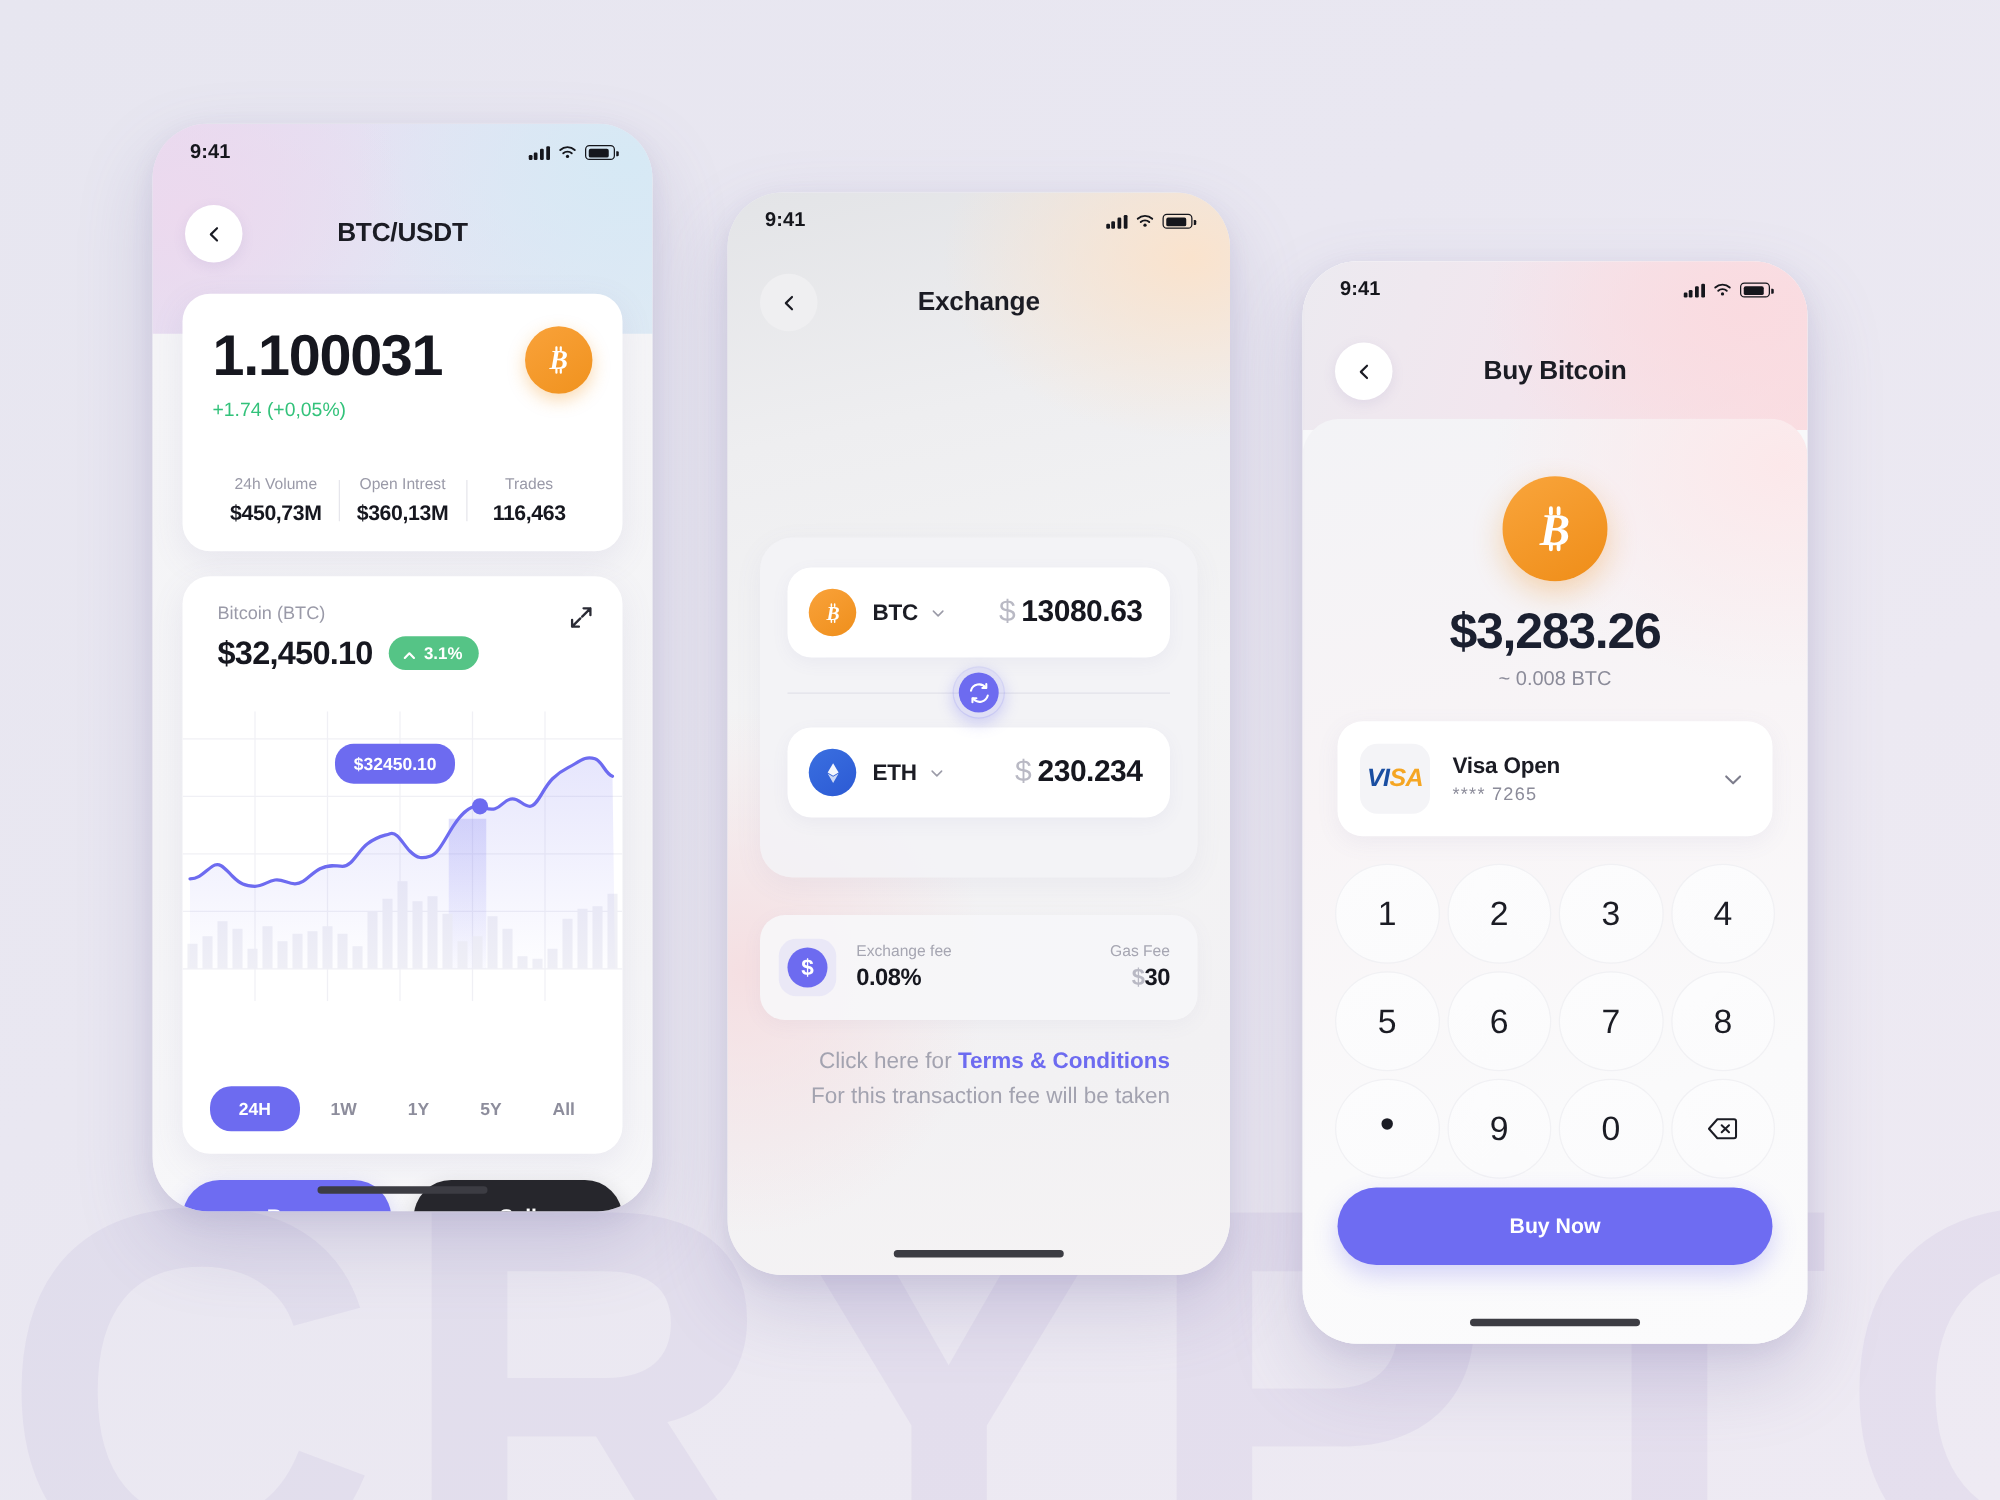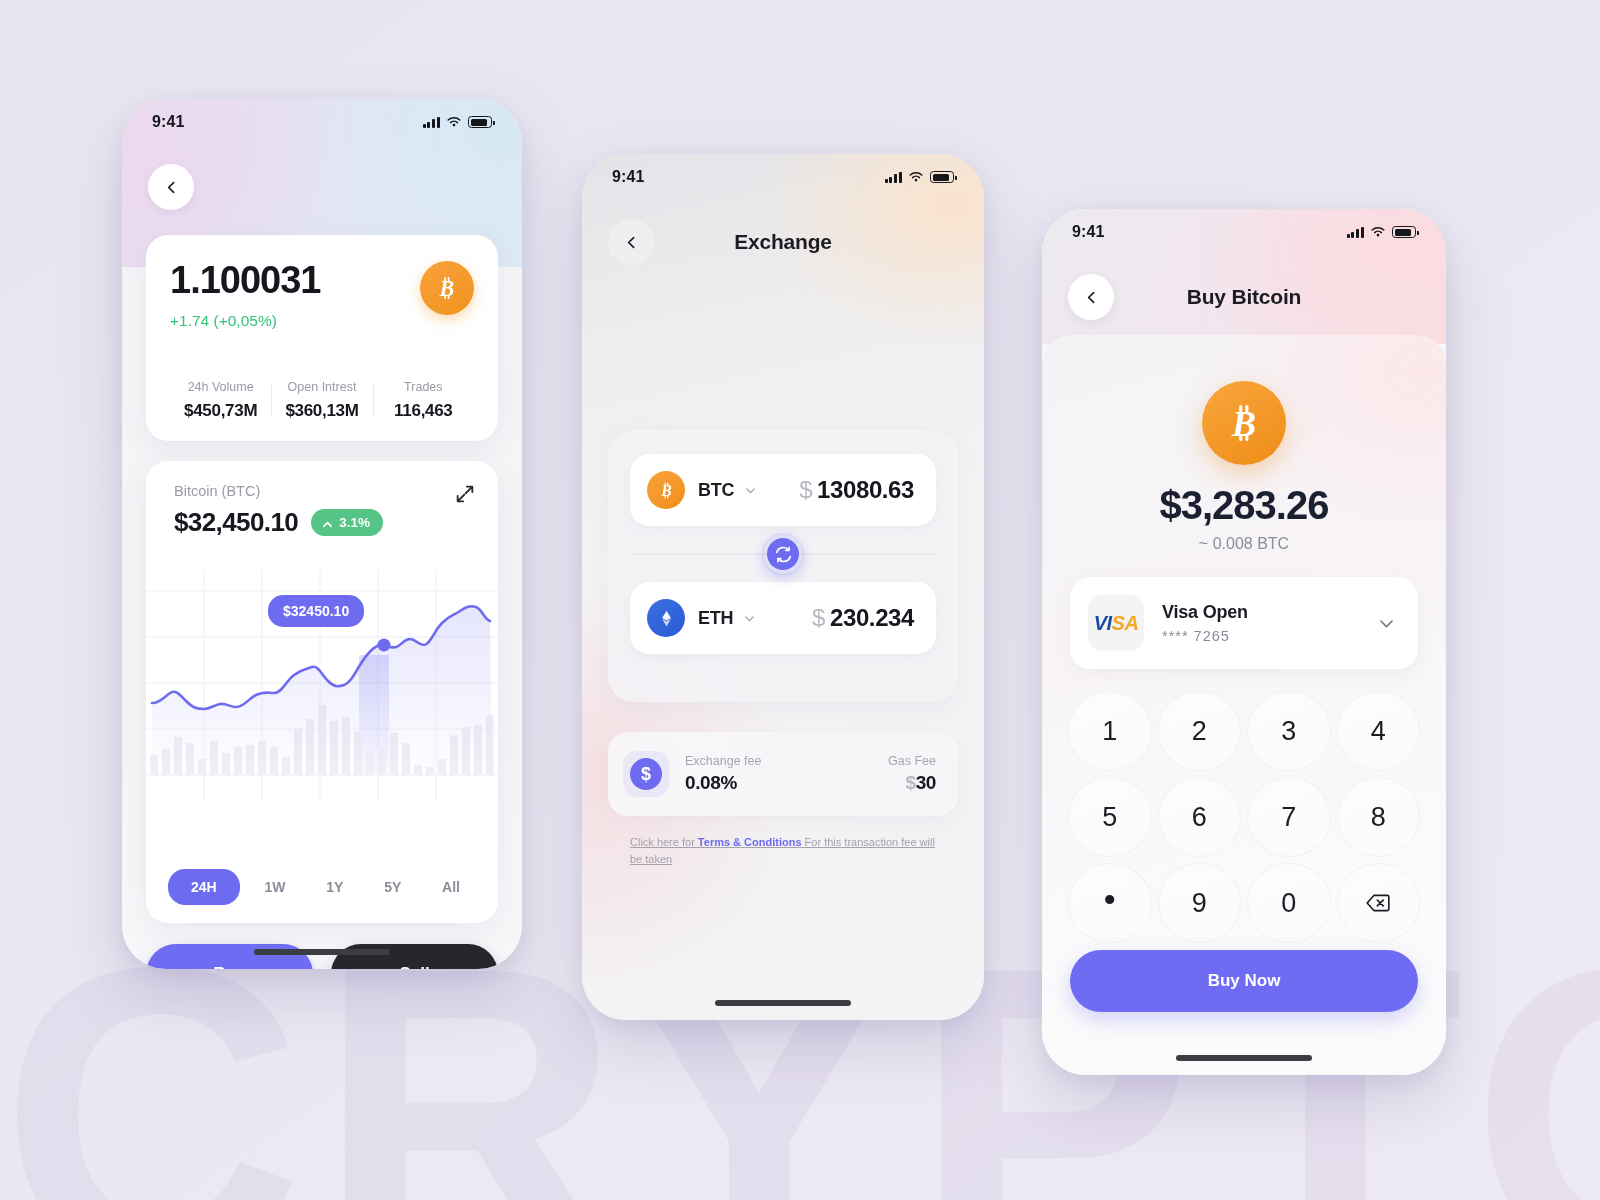--- a/index.html
+++ b/index.html
@@ -117,21 +117,21 @@
   .card {
     position: absolute;
     background: #ffffff;
     border-radius: 22px;
   }
   #price-card {
     left: 24px; top: 136px; width: 352px; height: 206px;
     box-shadow: 0 8px 26px rgba(120,112,170,0.10);
     padding: 26px 24px 20px;
   }
-  .price-main { font-size: 38px; font-weight: 700; color: #16171f; letter-spacing: -1px; line-height: 1; }
+  .price-main { font-size: 46px; font-weight: 700; color: #16171f; letter-spacing: -1px; line-height: 1; }
   .price-change { margin-top: 13px; font-size: 15.5px; font-weight: 500; color: #32c27a; }
   .btc-badge {
     position: absolute; right: 24px; top: 26px;
     width: 54px; height: 54px; border-radius: 50%;
     background: linear-gradient(145deg,#f9a23a 0%, #f0921e 100%);
     display:flex; align-items:center; justify-content:center;
     box-shadow: 0 5px 14px rgba(240,146,30,0.34);
   }
   .btc-badge svg { width: 28px; height: 28px; }
 
@@ -283,21 +283,21 @@
     color: #fff; font-size: 18px; font-weight: 700; line-height: 1;
   }
   .fee-left { margin-left: 16px; }
   .fee-right { margin-left: auto; text-align: right; }
   .fee-label { font-size: 12.5px; color: #a6a6b2; margin-bottom: 4px; }
   .fee-value { font-size: 19px; font-weight: 700; color: #16171f; letter-spacing: -0.4px; }
   .fee-value .cur { color: #b9b9c4; }
 
   .terms {
     position: absolute; left: 48px; right: 48px; top: 680px;
-    text-align: left; font-size: 11px; color: #a3a3b0; line-height: 1.58; text-decoration: underline;
+    text-align: right; font-size: 18px; color: #a3a3b0; line-height: 1.58;
   }
   .terms a { color: #6d6bf0; font-weight: 700; text-decoration: none; cursor: pointer; }
 
   
   #phone-buy .hdr-bg {
     position: absolute; top:0; left:0; right:0; height: 135px;
     background:
       radial-gradient(ellipse 300px 200px at 88% 30%, #fadbe0 0%, rgba(250,219,224,0) 70%),
       linear-gradient(110deg, #eceaf0 0%, #f2e6ee 45%, #fadee2 100%);
   }
@@ -408,20 +408,21 @@
         </span>
     </div>
   </div>
 
   <div class="nav">
     <div class="back-btn">
       <svg viewBox="0 0 24 24" fill="none">
           <path d="M15 5l-7 7 7 7" stroke="#1b1c24" stroke-width="2.4" stroke-linecap="round" stroke-linejoin="round"></path>
         </svg>
     </div>
+    <div class="nav-title">BTC/USDT</div>
   </div>
 
   <div class="card" id="price-card">
     <div class="price-main">1.100031</div>
     <div class="price-change">+1.74 (+0,05%)</div>
     <div class="btc-badge">
       <svg viewBox="0 0 24 24">
           <text x="12" y="18.5" text-anchor="middle" font-family="Liberation Serif, serif" font-size="19" font-weight="700" font-style="italic" fill="#fff">B</text>
           <path d="M10.4 3.3v2.2M13.4 3.3v2.2M10.4 18.5v2.2M13.4 18.5v2.2" stroke="#fff" stroke-width="1.5" stroke-linecap="round"></path>
         </svg>

